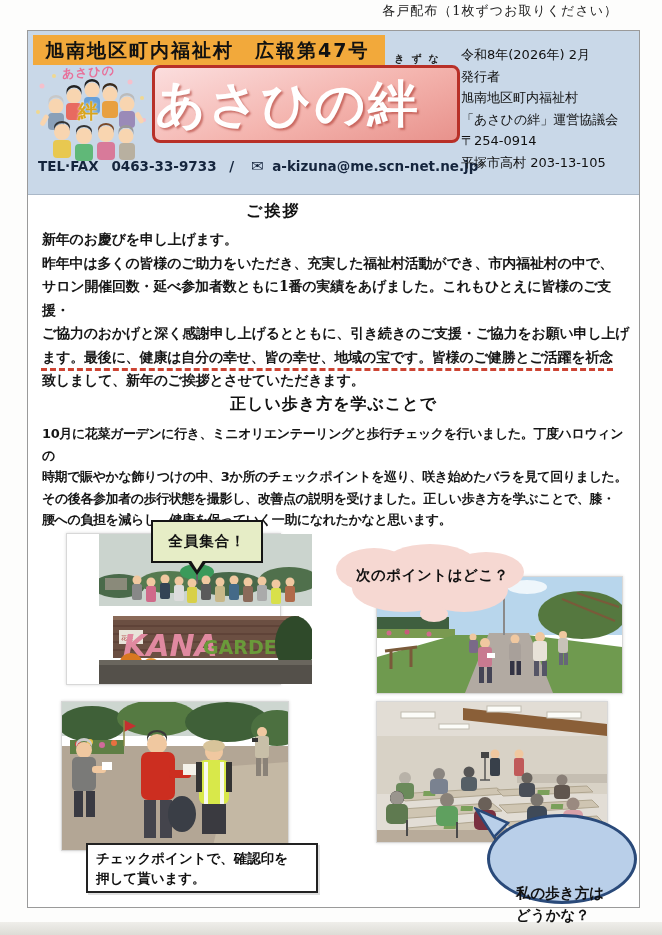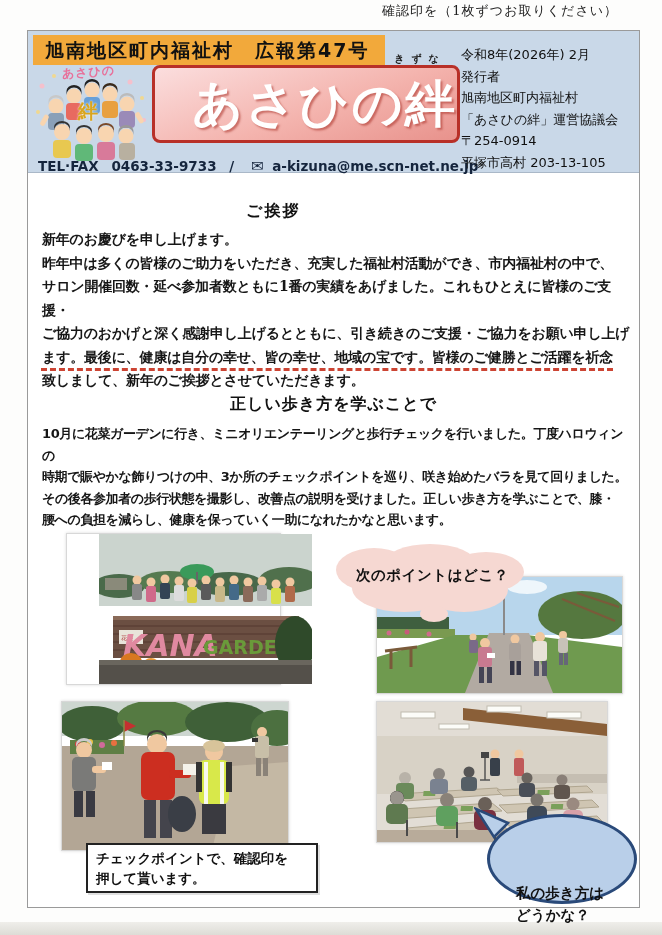--- a/index.html
+++ b/index.html
@@ -7,33 +7,33 @@
   body { font-family:"DejaVu Sans","Liberation Sans",sans-serif; }
   .sheet { position:relative; width:662px; height:935px; background:#fdfdfc; overflow:hidden; }
 
   .top-note { position:absolute; top:2px; right:44px; font-size:13px; color:#222;
               font-family:"DejaVu Serif","Liberation Serif",serif; letter-spacing:1px; }
 
   .frame { position:absolute; left:27px; top:30px; width:613px; height:878px;
            border:1.5px solid #9a9a9a; background:#ffffff; }
 
   
-  .header { position:relative; width:100%; height:142px; background:#c9d8e8; border-bottom:1px solid #aab8c8; }
+  .header { position:relative; width:100%; height:164px; background:#c9d8e8; border-bottom:1px solid #aab8c8; }
   .org-title { position:absolute; left:5px; top:4px; height:30px; line-height:30px;
                background:#f2a93b; color:#111; font-size:19px; font-weight:bold;
                padding:0 16px 0 12px; letter-spacing:2px; white-space:nowrap; }
   .logo { position:absolute; left:4px; top:33px; width:120px; height:100px; }
   .logo-text { position:absolute; left:30px; top:0px; color:#e8709a; font-size:12px;
                font-weight:bold; transform:rotate(-4deg); letter-spacing:1px; }
   .logo-kizuna { position:absolute; left:46px; top:34px; color:#d9a51f; font-size:20px;
                  font-weight:bold; text-shadow:0 0 2px #fff; z-index:2; }
   .banner { position:absolute; left:124px; top:34px; width:308px; height:78px;
             border:3px solid #b83028; border-radius:8px;
             background:linear-gradient(160deg,#fbdede 0%,#f4b4ae 55%,#e8928c 100%);
-            color:#fff; font-size:50px; font-weight:bold; text-align:right;
+            color:#fff; font-size:50px; font-weight:bold; text-align:left;
             line-height:72px; letter-spacing:2px;
             text-shadow:2px 2px 2px rgba(170,50,40,0.55); }
   .furigana { position:absolute; left:352px; top:21px; width:80px; text-align:center;
               font-size:10px; color:#222; letter-spacing:7px; font-weight:bold; }
   .contact { position:absolute; left:10px; top:126px; font-size:13.5px; font-weight:bold;
              color:#15253d; white-space:nowrap; }
   .contact span { margin-right:8px; }
   .contact .mail-ic { font-size:15px; margin:0 4px; }
   .publisher { position:absolute; left:433px; top:13px; width:176px; font-size:13px;
                line-height:21.5px; color:#101010; white-space:pre-line; }
@@ -95,21 +95,21 @@
   .bubble-blue svg.tail { position:absolute; left:-16px; top:-10px; }
 
   .scan-strip { position:absolute; left:0; top:922px; width:662px; height:13px;
                 background:linear-gradient(#efeeea,#dddcd6); }
 </style>
 </head>
 <body>
 
 <div class="sheet">
 
-  <div class="top-note">確認印を（1枚ずつお取りください）</div>
+  <div class="top-note">各戸配布（1枚ずつお取りください）</div>
 
   <div class="frame">
 
     <div class="header">
       <div class="org-title">旭南地区町内福祉村　広報第47号</div>
 
       <div class="logo">
         <svg width="120" height="100" viewBox="0 0 120 100">
 
           <circle cx="10" cy="22" r="2.5" fill="#f5c0cc"></circle>
@@ -484,20 +484,21 @@
         <rect x="0" y="128" width="230" height="12" fill="#b8ab9a"></rect>
         <g stroke="#4a4a4a" stroke-width="2">
             <line x1="30" y1="118" x2="30" y2="134"></line>
             <line x1="80" y1="120" x2="80" y2="136"></line>
             <line x1="118" y1="124" x2="118" y2="138"></line>
             <line x1="170" y1="118" x2="170" y2="132"></line>
           </g>
       </svg>
     </div>
 
+    <div class="bubble-green">全員集合！</div>
 
     <div class="bubble-pink">
       <svg width="192" height="78" viewBox="0 0 192 78">
         <g fill="#f6d8d2">
           <ellipse cx="40" cy="26" rx="38" ry="22"></ellipse>
           <ellipse cx="96" cy="20" rx="46" ry="20"></ellipse>
           <ellipse cx="152" cy="28" rx="38" ry="20"></ellipse>
           <ellipse cx="70" cy="44" rx="52" ry="24"></ellipse>
           <ellipse cx="130" cy="46" rx="44" ry="22"></ellipse>
           <ellipse cx="100" cy="70" rx="14" ry="8"></ellipse>

